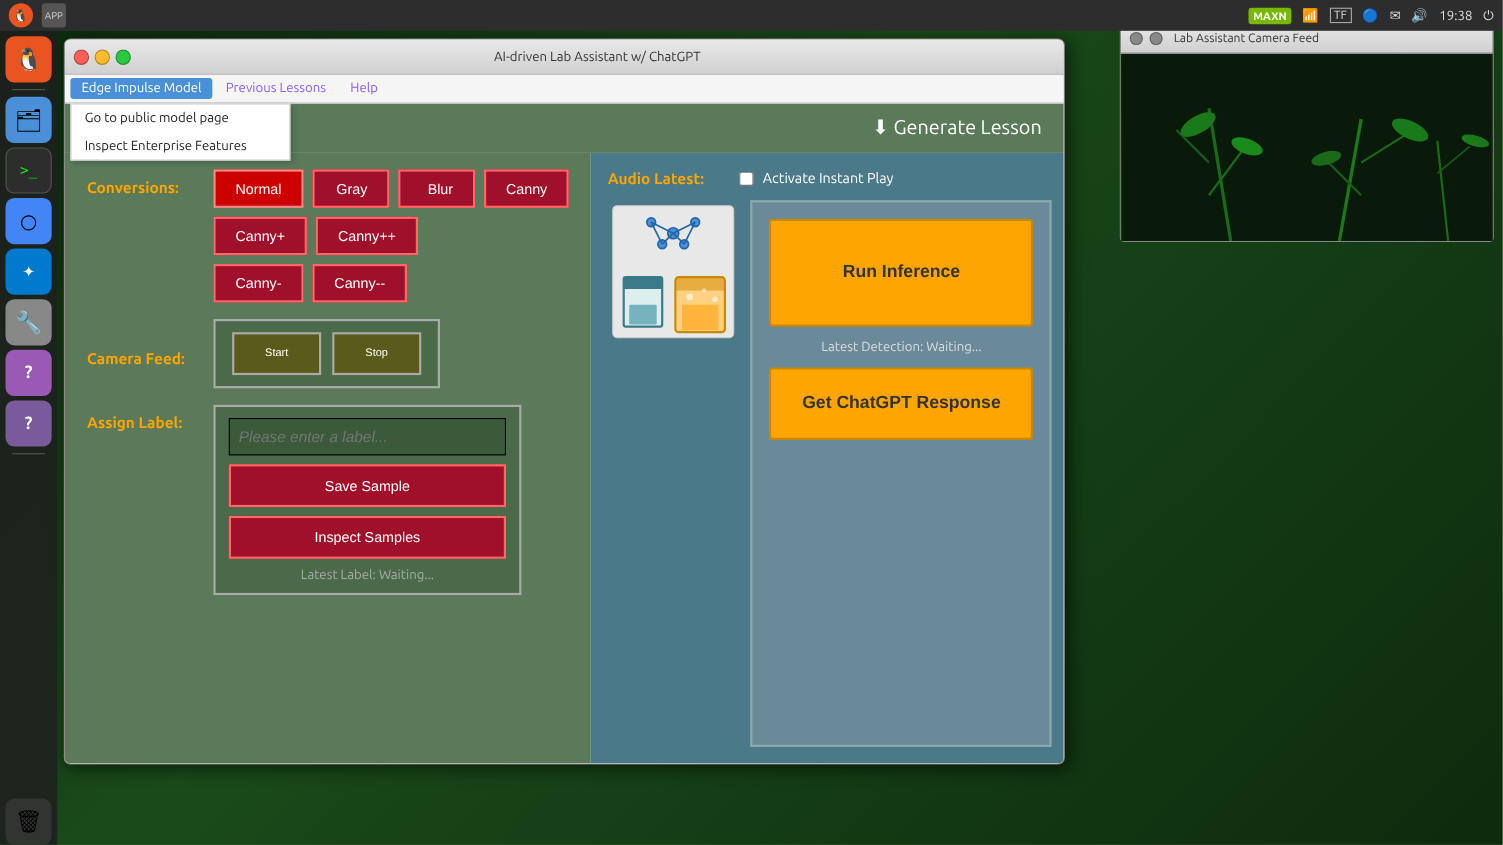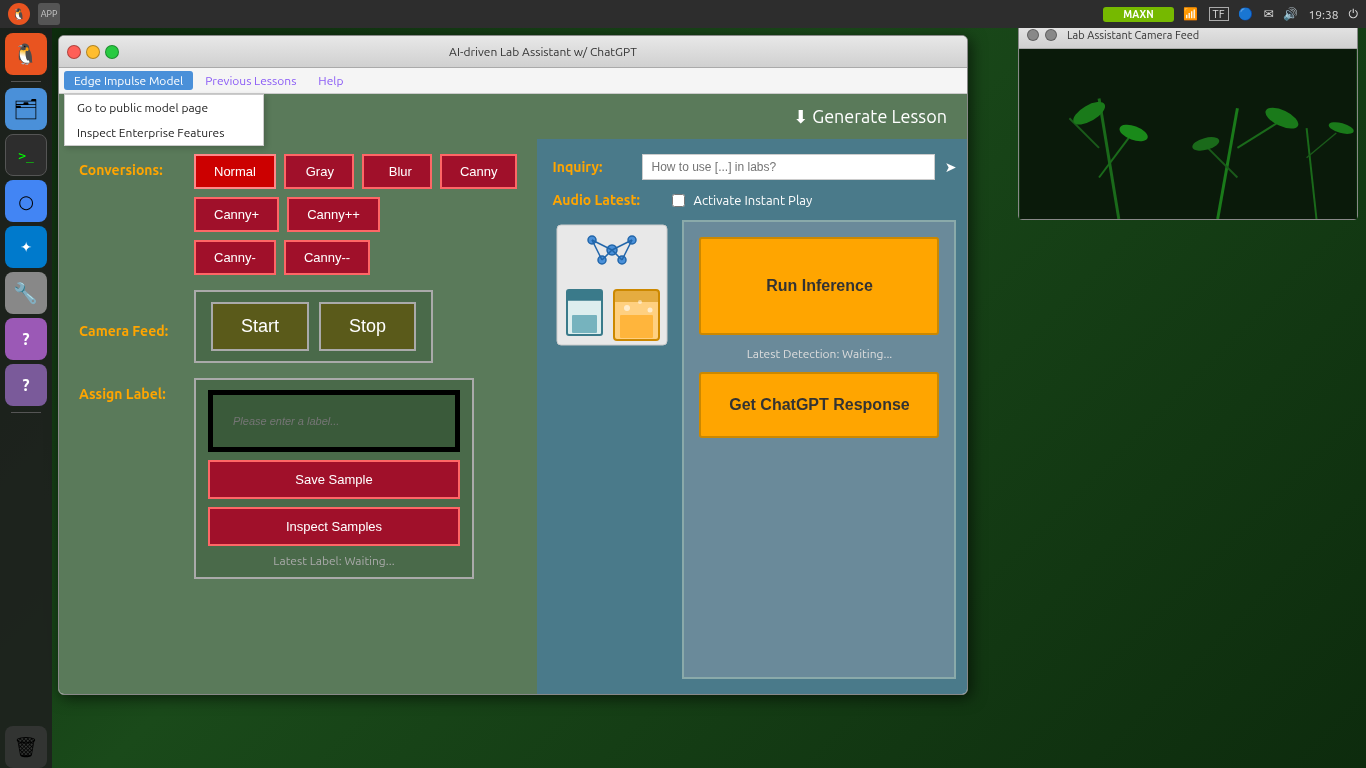--- a/index.html
+++ b/index.html
@@ -26,21 +26,21 @@
     }
     .taskbar-left { display: flex; align-items: center; gap: 8px; }
     .taskbar-right { display: flex; align-items: center; gap: 10px; font-size: 12px; color: #ddd; }
     .taskbar-icon {
       width: 22px; height: 22px;
       background: #555;
       border-radius: 3px;
       display: flex; align-items: center; justify-content: center;
       font-size: 11px; color: #fff;
     }
-    .nvidia-icon { background: #76b900; border-radius: 3px; padding: 2px 20px; font-size: 10px; font-weight: bold; color: white; }
+    .nvidia-icon { background: #76b900; border-radius: 3px; padding: 2px 4px; font-size: 10px; font-weight: bold; color: white; }
 
     
     .desktop {
       position: absolute;
       top: 28px; left: 0; right: 0; bottom: 0;
       background: linear-gradient(135deg, #0d2b0d 0%, #1a4a1a 40%, #0d2b0d 100%);
     }
 
     
     .dock {
@@ -228,42 +228,42 @@
       background: #4a6a4a;
       padding: 10px 15px;
       display: flex;
       gap: 10px;
     }
     .action-btn {
       padding: 12px 28px;
       background: #5a5a1a;
       color: white;
       border: 2px solid #aaa;
-      font-size: 18px;
+      font-size: 10px;
       cursor: pointer;
     }
 
     
     .assign-section { display: flex; align-items: flex-start; gap: 15px; }
     .assign-box {
       border: 2px solid #aaa;
       background: #4a6a4a;
       padding: 10px 12px;
       display: flex;
       flex-direction: column;
       gap: 8px;
       width: 280px;
     }
     .label-input {
       width: 100%;
-      padding: 20px;
+      padding: 8px;
       background: #3a5a3a;
-      border: 5px solid #000000;
+      border: 1px solid #000000;
       color: #aaa;
-      font-size: 11px;
+      font-size: 14px;
       font-style: italic;
     }
     .sample-btn {
       padding: 10px;
       background: #a0102a;
       color: white;
       border: 2px solid #ff6666;
       font-size: 13px;
       cursor: pointer;
       text-align: center;
@@ -510,25 +510,20 @@
             <button class="sample-btn">Save Sample</button>
             <button class="sample-btn">Inspect Samples</button>
             <div class="latest-label">Latest Label: Waiting...</div>
           </div>
         </div>
 
       </div>
 
       <div class="right-panel">
 
-        <div class="inquiry-row">
-          <div class="inquiry-label">Inquiry:</div>
-          <input class="inquiry-input" type="text" placeholder="How to use [...] in labs?" style="">
-          <span style="color:white;font-size:14px">➤</span>
-        </div>
 
         <div class="audio-row">
           <div class="audio-label">Audio Latest:</div>
           <div class="checkbox-area">
             <input type="checkbox" style="">
             <span>Activate Instant Play</span>
           </div>
         </div>
 
         <div style="display:flex;gap:10px;flex:1;">

